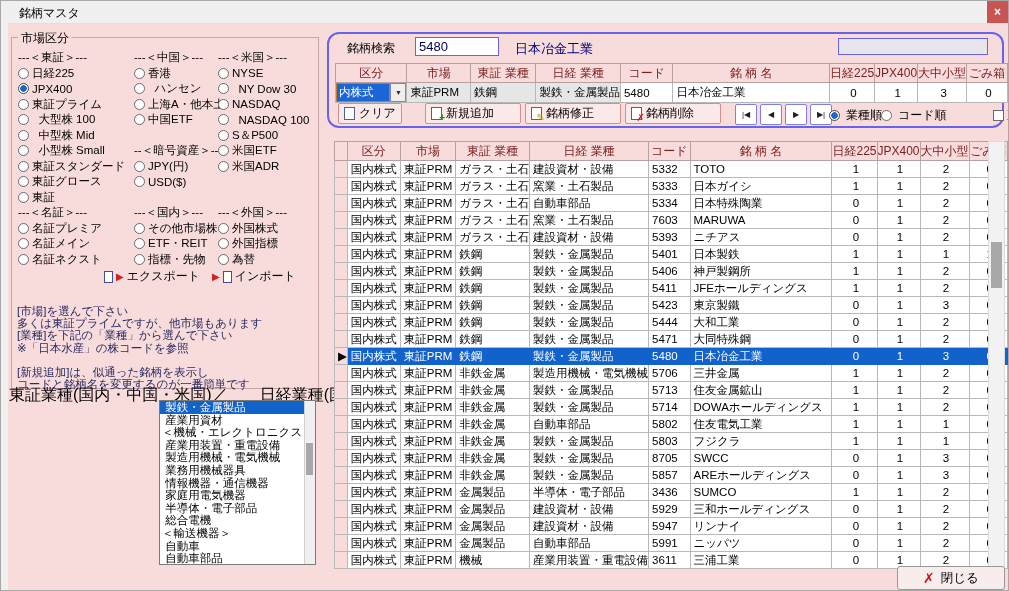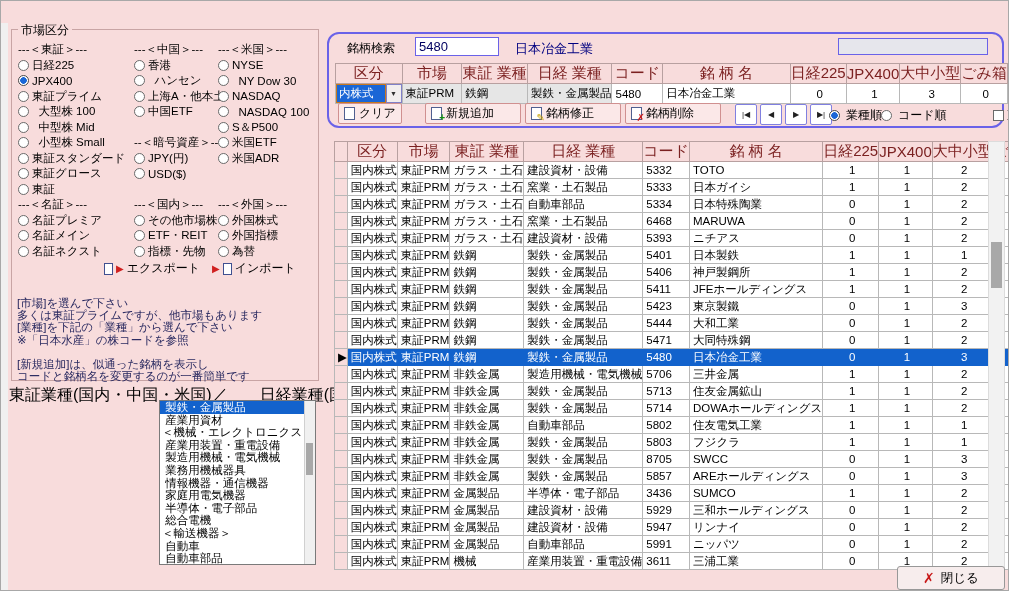--- a/index.html
+++ b/index.html
@@ -6,21 +6,21 @@
   .window{position:relative;width:1009px;height:591px;background:#f8dcdc;
     font-family:"Liberation Sans","DejaVu Sans",sans-serif;font-size:12px;color:#000;
     overflow:hidden;border:1px solid #a8a8a8;box-sizing:border-box;}
   .titlebar{position:absolute;left:0;top:0;right:0;height:22px;background:#f0f0f0;border-bottom:1px solid #e0e0e0;}
   .title{position:absolute;left:18px;top:4px;font-size:12px;}
   .win-close{position:absolute;right:0;top:0;width:21px;height:22px;background:#c85454;color:#fff;
     text-align:center;line-height:22px;font-size:12px;font-weight:bold;cursor:default;}
   .left-strip{position:absolute;left:0;top:22px;width:7px;bottom:0;background:#f0f0f0;}
 
   
-  .market-box{position:absolute;left:10px;top:28px;width:306px;height:350px;border:1px solid #c8a4a4;}
+  .market-box{position:absolute;left:10px;top:36px;width:306px;height:350px;border:1px solid #c8a4a4;}
   .market-title{position:absolute;left:6px;top:-8px;background:#f8dcdc;padding:0 3px;}
   .radio-col{position:absolute;top:12px;}
   .radio-col.c0{left:6px;width:120px;}
   .radio-col.c1{left:122px;width:92px;}
   .radio-col.c2{left:206px;width:98px;}
   .slot{height:15.5px;display:flex;align-items:center;white-space:pre;overflow:visible;font-size:11.5px;}
   .slot.ghdr{display:block;line-height:15.5px;}
   .rb{flex:none;width:11px;height:11px;border-radius:50%;border:1px solid #6a6a6a;background:#fff;margin-right:3px;box-sizing:border-box;}
   .rb.on{background:radial-gradient(circle at 50% 50%, #1a66d6 0 3px, #fff 3.6px);border-color:#4a4a4a;}
   .exp-row{position:absolute;left:0;top:230px;width:100%;height:16px;}
@@ -47,21 +47,21 @@
   .lbl{position:absolute;font-size:12px;}
   .search-input{position:absolute;left:414px;top:36px;width:84px;height:19px;border:1px solid #6a62e8;background:#fff;
     font-family:inherit;font-size:13px;color:#000060;padding:0 3px;box-sizing:border-box;}
   .result-name{position:absolute;left:514px;top:39px;color:#000080;font-size:13px;}
   .webcheck-btn{position:absolute;left:711px;top:36px;width:117px;height:19px;background:#fdf5f5;border:1px solid #6a62e8;
     border-radius:2px;font-size:11.5px;text-align:center;line-height:17px;cursor:default;}
   .webcheck-field{position:absolute;left:837px;top:37px;width:150px;height:17px;background:#e6e6ec;border:1px solid #6a62e8;box-sizing:border-box;}
 
   
   table.grid{border-collapse:collapse;table-layout:fixed;background:#fff;}
-  table.grid th{background:#f8dcdc;color:#7b2121;font-weight:normal;font-size:15px;text-align:center;
+  table.grid th{background:#f8dcdc;color:#7b2121;font-weight:normal;font-size:12px;text-align:center;
     border:1px solid #b8a0a0;height:18px;padding:0;overflow:hidden;white-space:nowrap;}
   table.grid td{border:1px solid #b8b8b8;font-size:11.5px;height:16px;padding:0 0 0 3px;overflow:hidden;white-space:nowrap;}
   table.grid{border:1px solid #707070;}
   td.num{text-align:center;padding:0;}
   td.marker{background:#f8dcdc;border-color:#c8a8a8;padding:0;text-align:center;font-size:8px;}
   th.marker{background:#f8dcdc;}
   tr.selrow td:not(.marker){background:#1262cc;color:#fff;border-color:#1262cc;}
   .edit-table{position:absolute;left:334px;top:62px;}
   .main-table{position:absolute;left:333px;top:140px;}
   td.ro{background:#e6e6e6;}
@@ -90,20 +90,24 @@
 
   
   .close-btn{position:absolute;left:896px;top:565px;width:106px;height:22px;background:#f7eded;border:1px solid #989898;
     border-radius:3px;display:flex;align-items:center;justify-content:center;gap:6px;font-size:12.5px;cursor:default;}
   .close-x{color:#c81818;font-weight:bold;font-size:14px;line-height:14px;}
 </style>
 </head>
 <body>
 
 <div class="window">
+  <div class="titlebar">
+    <span class="title">銘柄マスタ</span>
+    <span class="win-close">×</span>
+  </div>
   <div class="left-strip"></div>
 
   <div class="market-box">
     <span class="market-title">市場区分</span>
     <div class="radio-col c0">
         <div class="slot ghdr">---＜東証＞---</div>
         <div class="slot"><span class="rb"></span><span>日経225</span></div>
         <div class="slot"><span class="rb on"></span><span>JPX400</span></div>
         <div class="slot"><span class="rb"></span><span>東証プライム</span></div>
         <div class="slot"><span class="rb"></span><span>  大型株 100</span></div>
@@ -357,21 +361,21 @@
           <td class="num">1</td>
           <td class="num">2</td>
           <td class="num">0</td>
         </tr>
         <tr>
           <td class="marker"></td>
           <td>国内株式</td>
           <td>東証PRM</td>
           <td>ガラス・土石</td>
           <td>窯業・土石製品</td>
-          <td>6468</td>
+          <td>7603</td>
           <td>MARUWA</td>
           <td class="num">0</td>
           <td class="num">1</td>
           <td class="num">2</td>
           <td class="num">0</td>
         </tr>
         <tr>
           <td class="marker"></td>
           <td>国内株式</td>
           <td>東証PRM</td>

